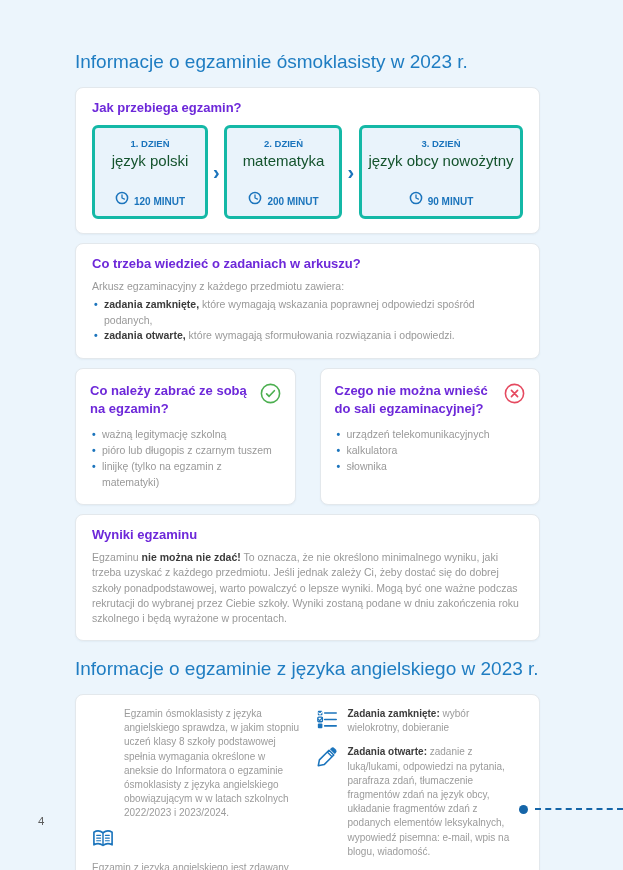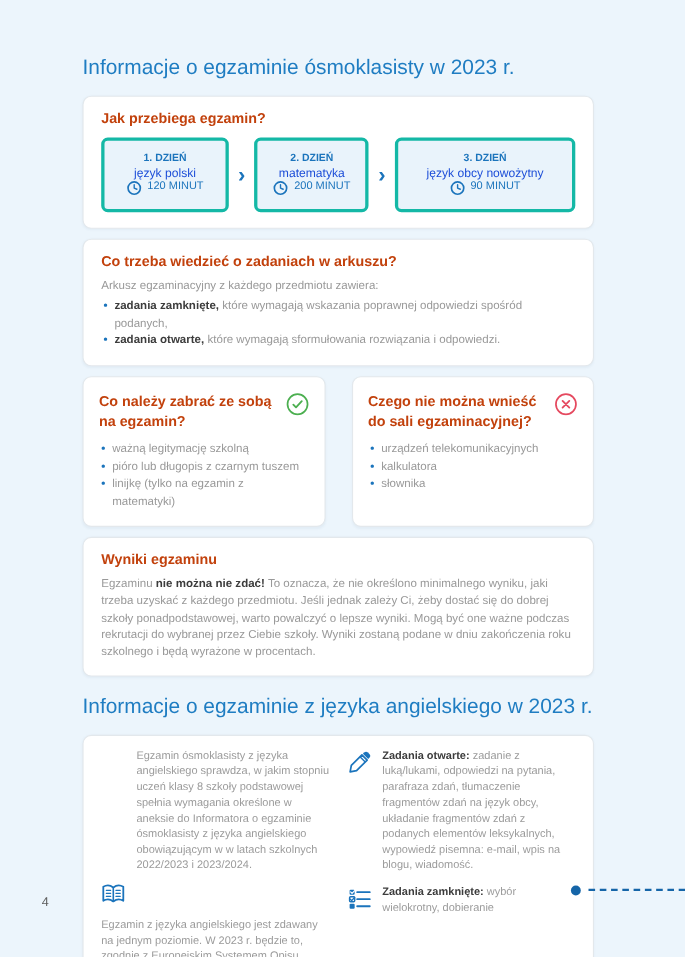--- a/index.html
+++ b/index.html
@@ -5,30 +5,30 @@
   html,body{margin:0;padding:0;}
   body{font-family:"Liberation Sans","DejaVu Sans",sans-serif;background:#e9f4fb;}
   .page{position:relative;width:623px;height:870px;background:#ecf5fc;overflow:hidden;}
   .content{position:absolute;left:75px;top:0;width:465px;padding-top:50px;box-sizing:border-box;}
 
   .title{font-size:19px;font-weight:400;color:#1f7dc2;margin:0 0 12px 0;line-height:1.3;}
   .title.second{margin:16px 0 12px 0;}
 
   .card{background:#fff;border:1px solid #e3e8ec;border-radius:8px;box-shadow:0 1px 2px rgba(70,110,140,.06);
         padding:12px 16px 14px;margin-bottom:9px;box-sizing:border-box;}
-  .card h2{font-size:13px;font-weight:700;color:#c2410c;margin:0 0 8px 0;}
+  .card h2{font-size:13px;font-weight:700;color:#6d28d9;margin:0 0 8px 0;}
 
   
   .days{display:flex;align-items:stretch;justify-content:space-between;margin-top:10px;}
   .day-box{background:#e9f3fb;border:3px solid #14b8a6;border-radius:6px;padding:10px 6px 9px;text-align:center;
            display:flex;flex-direction:column;justify-content:center;box-sizing:border-box;}
-  .day-box.w1{width:116px;} .day-box.w2{width:104px;} .day-box.w3{width:164px;}
+  .day-box.w1{width:116px;} .day-box.w2{width:118px;} .day-box.w3{width:164px;}
   .day-label{font-size:9.5px;font-weight:700;color:#1b74bc;margin-bottom:3px;}
-  .day-subject{font-size:11px;color:#1d4ed8;margin-bottom:0;}
-  .day-duration{display:flex;align-items:flex-start;justify-content:center;gap:5px;font-size:10px;font-weight:400;color:#1b74bc;}
+  .day-subject{font-size:15px;color:#14532d;margin-bottom:22px;}
+  .day-duration{display:flex;align-items:flex-end;justify-content:center;gap:5px;font-size:10px;font-weight:700;color:#1b74bc;}
   .chev{align-self:center;color:#1b74bc;font-size:20px;font-weight:700;line-height:1;padding:0 2px;}
 
   
   .body-text{font-size:10.5px;color:#999;line-height:1.45;margin:0;}
   .b{font-weight:700;color:#3c3c3c;}
   ul.blist{list-style:none;margin:3px 0 0 0;padding:0;}
   ul.blist li{font-size:10.5px;color:#999;line-height:1.5;padding-left:12px;position:relative;}
   ul.blist li .dot{position:absolute;left:2px;color:#1b74bc;font-weight:700;}
 
   
@@ -162,39 +162,39 @@
                   <path d="M2 3.5c3.2-1.9 6.6-1.9 10 .6 3.4-2.5 6.8-2.5 10-.6v14c-3.2-1.9-6.6-1.9-10 .6-3.4-2.5-6.8-2.5-10-.6z" stroke="#1b74bc" stroke-width="1.8" stroke-linejoin="round"></path>
                   <path d="M12 4.3v13.4" stroke="#1b74bc" stroke-width="1.6"></path>
                   <path d="M5 7h4.4M5 10h4.4M5 13h4.4M14.6 7H19M14.6 10H19M14.6 13H19" stroke="#1b74bc" stroke-width="1.2" stroke-linecap="round"></path>
                 </svg></div>
             <div class="itext"><span>Egzamin z języka angielskiego jest zdawany na jednym poziomie. W 2023 r. będzie to, zgodnie z Europejskim Systemem Opisu Kształcenia Językowego, </span><span class="b">poziom A2.</span></div>
           </div>
         </div>
         <div class="col">
           <div class="irow">
             <div class="gutter"><svg width="22" height="22" viewBox="0 0 24 24" fill="none">
-                  <path d="M14.2 4.6l5.2 5.2L8.9 20.3l-6.4 1.2 1.2-6.4z" stroke="#1b74bc" stroke-width="1.7" stroke-linejoin="round"></path>
-                  <path d="M12.3 6.5l5.2 5.2" stroke="#1b74bc" stroke-width="1.4"></path>
-                  <path d="M16.4 2.4a2.7 2.7 0 013.8 0l1.4 1.4a2.7 2.7 0 010 3.8l-1.2 1.2-5.2-5.2z" fill="#1b74bc"></path>
-                </svg></div>
-            <div class="itext"><span class="b">Zadania otwarte:</span><span> zadanie z luką/lukami, odpowiedzi na pytania, parafraza zdań, tłumaczenie fragmentów zdań na język obcy, układanie fragmentów zdań z podanych elementów leksykalnych, wypowiedź pisemna: e-mail, wpis na blogu, wiadomość.</span></div>
-          </div>
-          <div class="irow">
-            <div class="gutter"><svg width="22" height="22" viewBox="0 0 24 24" fill="none">
                   <rect x="2" y="3" width="5" height="5" rx="1" fill="#1b74bc"></rect>
                   <path d="M3 5.3l1.4 1.4L7 4" stroke="#fff" stroke-width="1.2" stroke-linecap="round"></path>
                   <path d="M9.5 5.5H22" stroke="#1b74bc" stroke-width="1.8" stroke-linecap="round"></path>
                   <rect x="2" y="10" width="5" height="5" rx="1" stroke="#1b74bc" stroke-width="1.5"></rect>
                   <path d="M2.6 12.4l1.5 1.5L7 10.6" stroke="#1b74bc" stroke-width="1.3" stroke-linecap="round"></path>
                   <path d="M9.5 12.5H22" stroke="#1b74bc" stroke-width="1.8" stroke-linecap="round"></path>
                   <rect x="2" y="17" width="5" height="5" rx="1" fill="#1b74bc"></rect>
                   <path d="M9.5 19.5H22" stroke="#1b74bc" stroke-width="1.8" stroke-linecap="round"></path>
                 </svg></div>
             <div class="itext"><span class="b">Zadania zamknięte:</span><span> wybór wielokrotny, dobieranie</span></div>
           </div>
+          <div class="irow">
+            <div class="gutter"><svg width="22" height="22" viewBox="0 0 24 24" fill="none">
+                  <path d="M14.2 4.6l5.2 5.2L8.9 20.3l-6.4 1.2 1.2-6.4z" stroke="#1b74bc" stroke-width="1.7" stroke-linejoin="round"></path>
+                  <path d="M12.3 6.5l5.2 5.2" stroke="#1b74bc" stroke-width="1.4"></path>
+                  <path d="M16.4 2.4a2.7 2.7 0 013.8 0l1.4 1.4a2.7 2.7 0 010 3.8l-1.2 1.2-5.2-5.2z" fill="#1b74bc"></path>
+                </svg></div>
+            <div class="itext"><span class="b">Zadania otwarte:</span><span> zadanie z luką/lukami, odpowiedzi na pytania, parafraza zdań, tłumaczenie fragmentów zdań na język obcy, układanie fragmentów zdań z podanych elementów leksykalnych, wypowiedź pisemna: e-mail, wpis na blogu, wiadomość.</span></div>
+          </div>
         </div>
       </div>
     </section>
 
   </div>
 
   <div class="page-number">4</div>
   <div class="deco-dot"></div>
   <div class="deco-dash"></div>
 </div>

